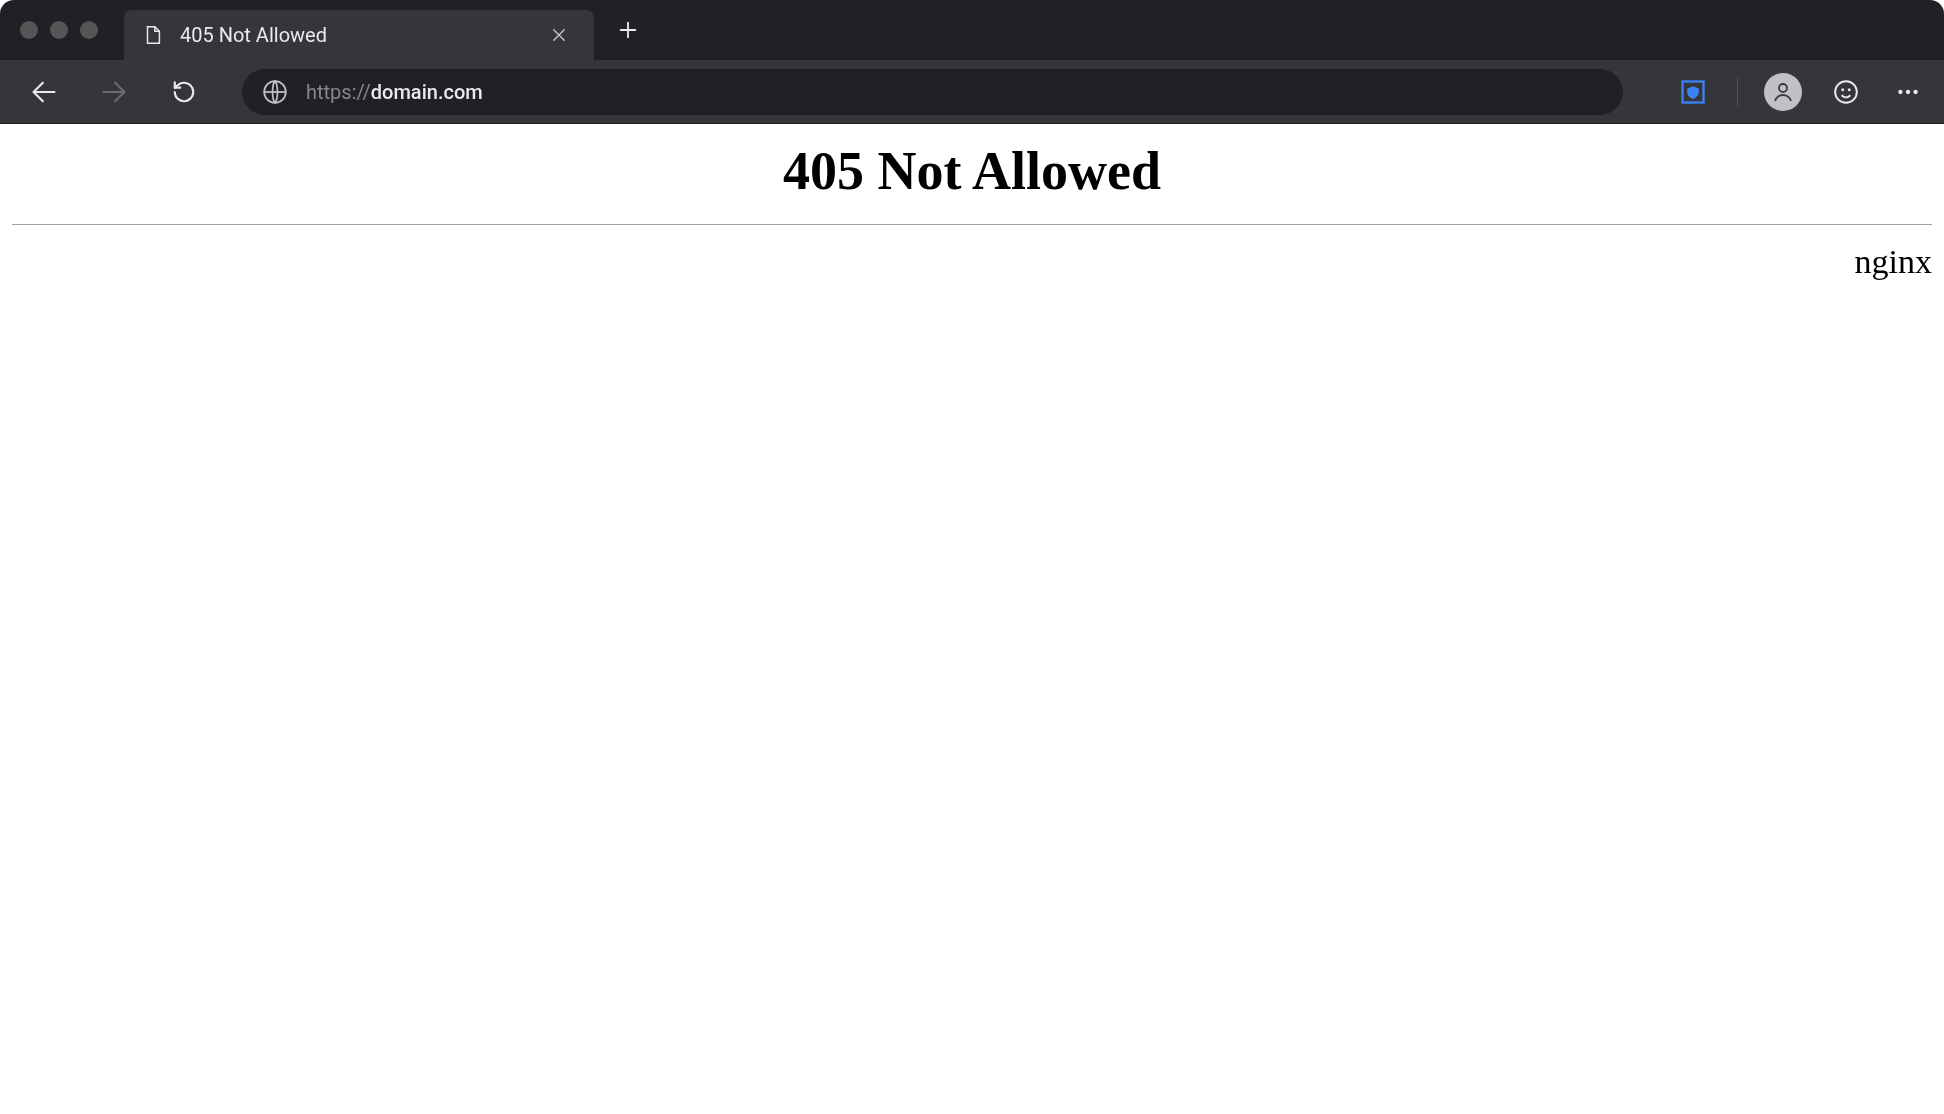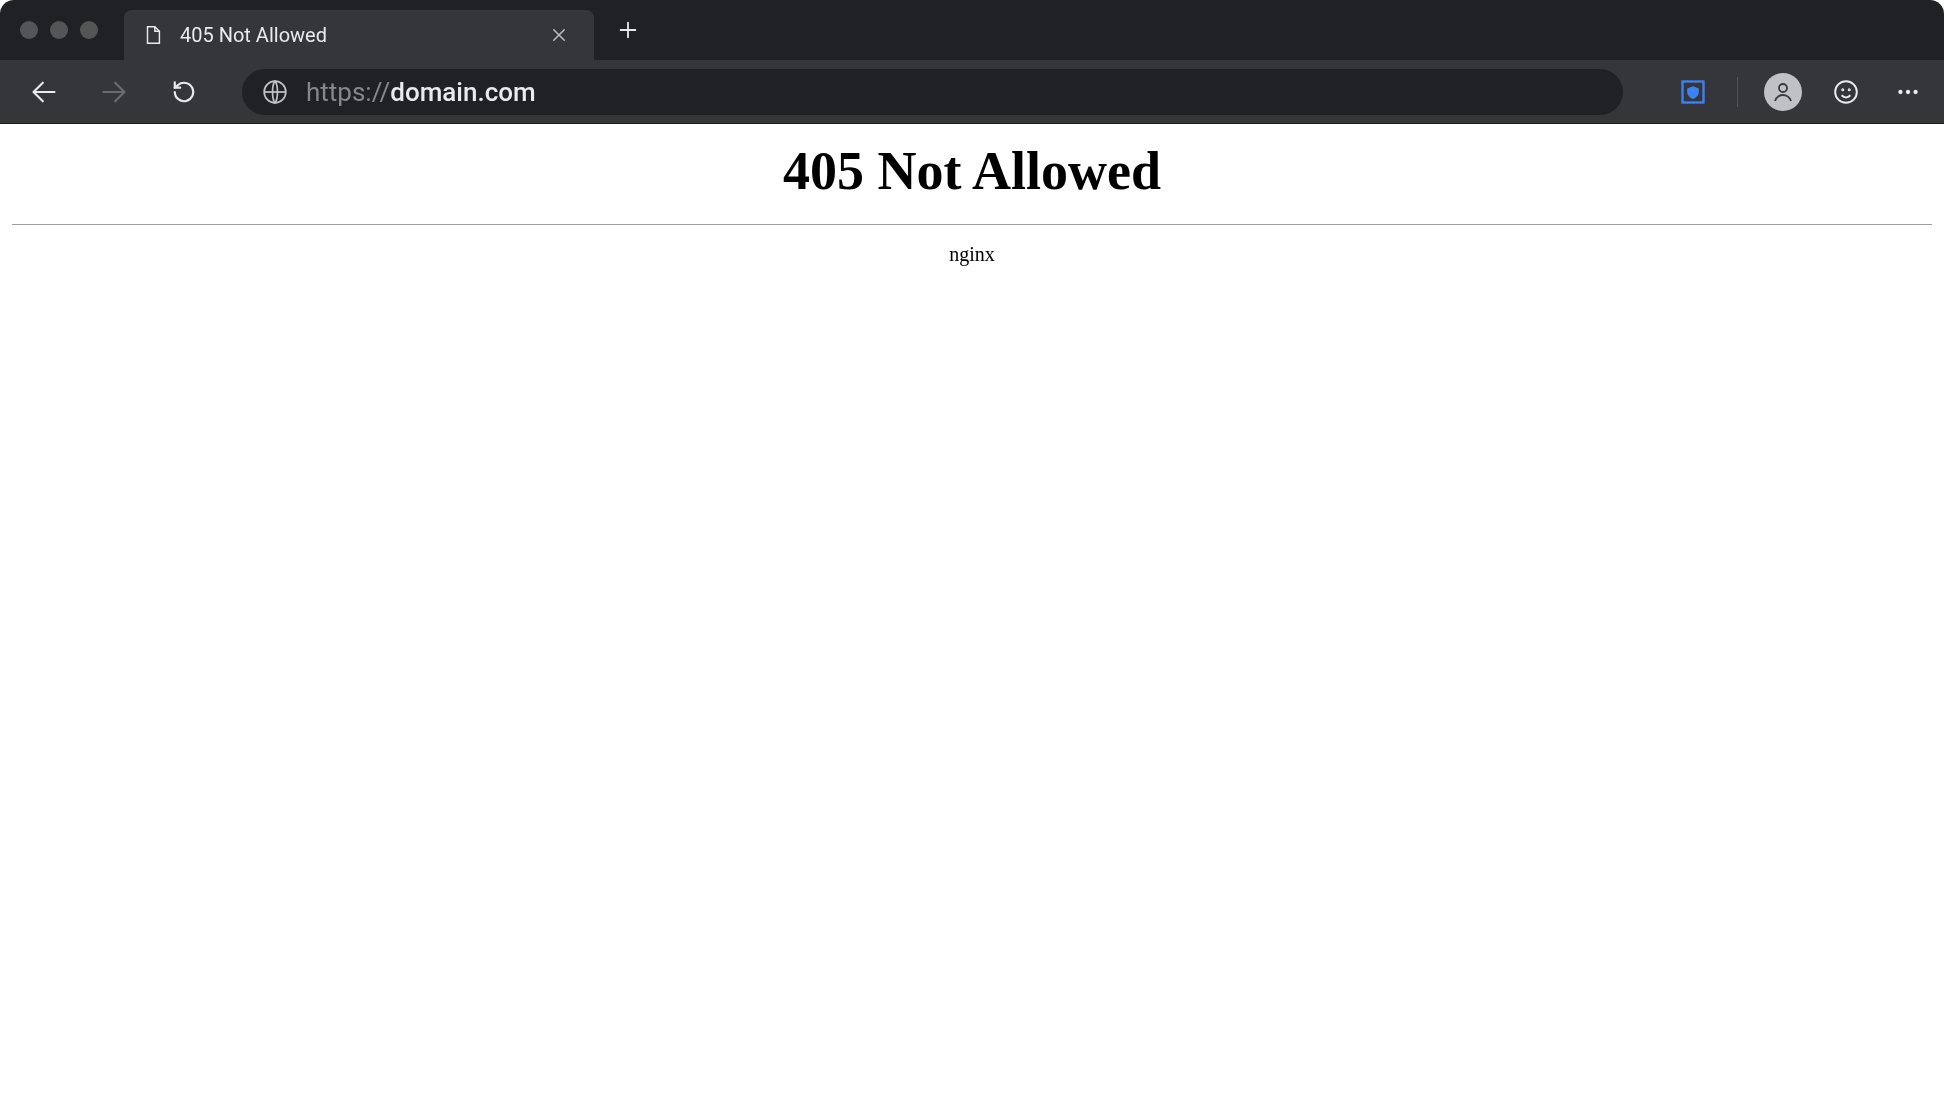--- a/index.html
+++ b/index.html
@@ -11,30 +11,30 @@
     .tab { display:flex; align-items:center; height:50px; background:#35363a; border-radius:8px 8px 0 0; padding:0 18px; min-width:470px; gap:16px; position:relative; align-self:flex-end;}
     .tab .favicon { width:22px; height:22px; }
     .tab .title { color:#e8eaed; font-size:20px; flex:1; white-space:nowrap; overflow:hidden; text-overflow:ellipsis;}
     .tab .close { width:34px; height:34px; display:flex; align-items:center; justify-content:center; border-radius:50%; color:#9aa0a6; }
     .newtab { width:40px; height:40px; margin-left:14px; display:flex; align-items:center; justify-content:center; color:#e8eaed; border-radius:6px;}
     .toolbar { height:64px; background:#35363a; display:flex; align-items:center; padding:0 18px 0 26px; gap:34px; border-bottom:1px solid #1a1b1d;}
     .tbtn { width:36px; height:36px; display:flex; align-items:center; justify-content:center; color:#e8eaed; border-radius:6px;}
     .tbtn.dim { color:#6b6c6f; }
     .addr { flex:1; height:46px; background:#202124; border-radius:23px; display:flex; align-items:center; padding:0 20px; gap:18px; margin-left:6px;}
     .site-icon { width:26px; height:26px; color:#9aa0a6;}
-    .url { font-size:26px; }
+    .url { font-size:20px; }
     .url .scheme { color:#868789; }
     .url .host { color:#e8eaed; font-weight:500;}
     .right-icons { display:flex; align-items:center; gap:26px; margin-left:18px;}
     .avatar { width:38px; height:38px; border-radius:50%; background:#bfc1c4; display:flex; align-items:center; justify-content:center;}
     .sep { width:1px; height:30px; background:#515255; }
     .viewport { background:#fff; padding:10px 12px 0 12px;}
     .viewport h1 { font-family:"Times New Roman",Times,serif; font-size:54px; font-weight:700; text-align:center; margin:6px 0 22px 0; color:#000;}
     .viewport hr { border:none; border-top:1px solid #a0a0a0; margin:0 0 18px 0;}
-    .viewport .server { font-family:"Times New Roman",Times,serif; font-size:20px; text-align:center; color:#000;}
+    .viewport .server { font-family:"Times New Roman",Times,serif; font-size:34px; text-align:right; color:#000;}
   </style>
 </head>
 <body>
 
 <div class="chrome">
 
   <div class="tab-strip">
     <div class="traffic">
       <div class="dot"></div>
       <div class="dot"></div>

